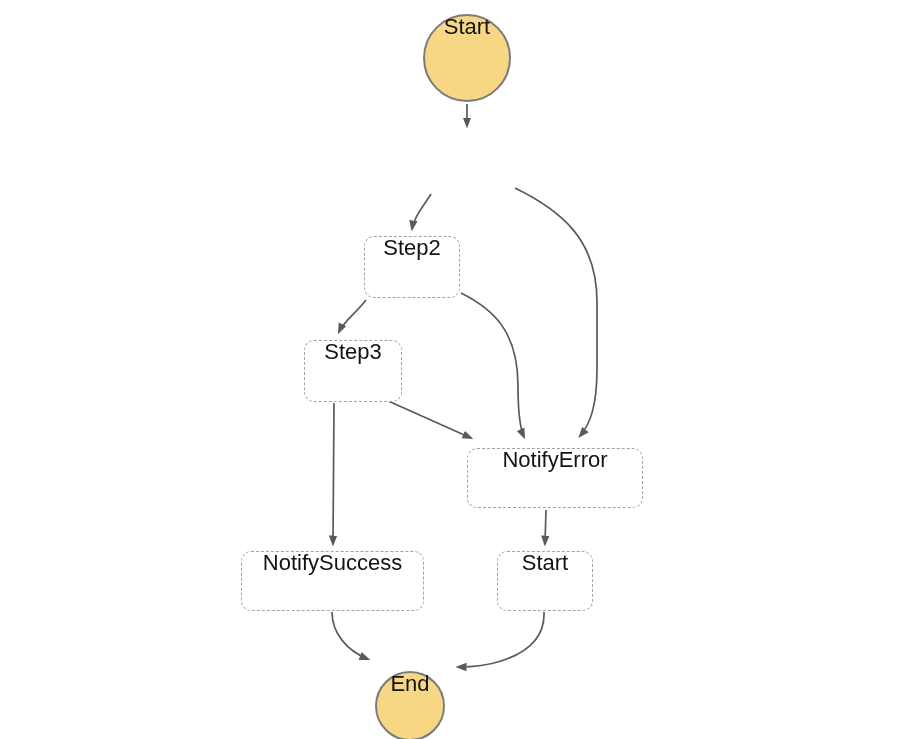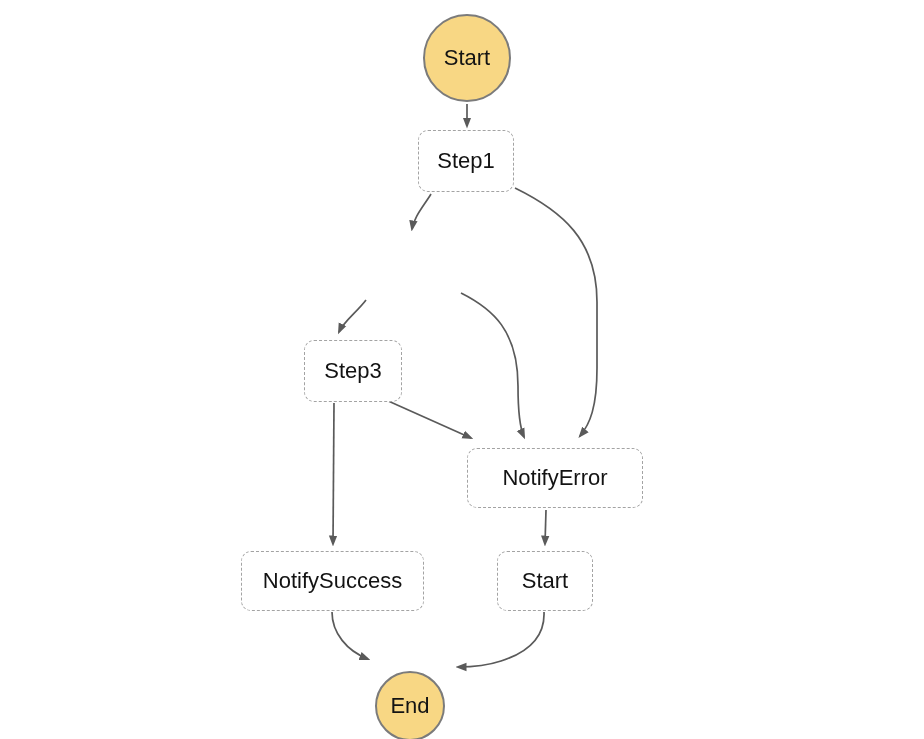--- a/index.html
+++ b/index.html
@@ -12,21 +12,20 @@
     overflow: hidden;
   }
   svg.edge-layer {
     position: absolute;
     left: 0; top: 0;
     width: 924px; height: 739px;
   }
   .node {
     position: absolute;
     display: flex;
-    align-items: center;
     justify-content: center;
     box-sizing: border-box;
     color: #131313;
     font-size: 22px;
     line-height: 1;
     background: #ffffff;
     user-select: none;
   }
   .state {
     border: 1.5px dashed #A3A3A3;
@@ -60,24 +59,24 @@
       <path d="M546,510 L545,544" marker-end="url(#arrow)"></path>
       <path d="M332,612 C332,633 347,651 368,659" marker-end="url(#arrow)"></path>
       <path d="M544,612 C545,636 529,652 501,661 C486,666 471,667 458,667" marker-end="url(#arrow)"></path>
     </g>
   </svg>
 
   <div class="node terminal" style="left:423px; top:14px; width:88px; height:88px;">
     <span>Start</span>
   </div>
 
-  <div class="node state" style="left:418px; top:130px; width:96px; height:62px;">
-    <span>Step1</span>
+
+  <div class="node state" style="left:364px; top:236px; width:96px; height:62px;">
+    <span>Step2</span>
   </div>
-
 
   <div class="node state" style="left:304px; top:340px; width:98px; height:62px;">
     <span>Step3</span>
   </div>
 
   <div class="node state" style="left:467px; top:448px; width:176px; height:60px;">
     <span>NotifyError</span>
   </div>
 
   <div class="node state" style="left:241px; top:551px; width:183px; height:60px;">

